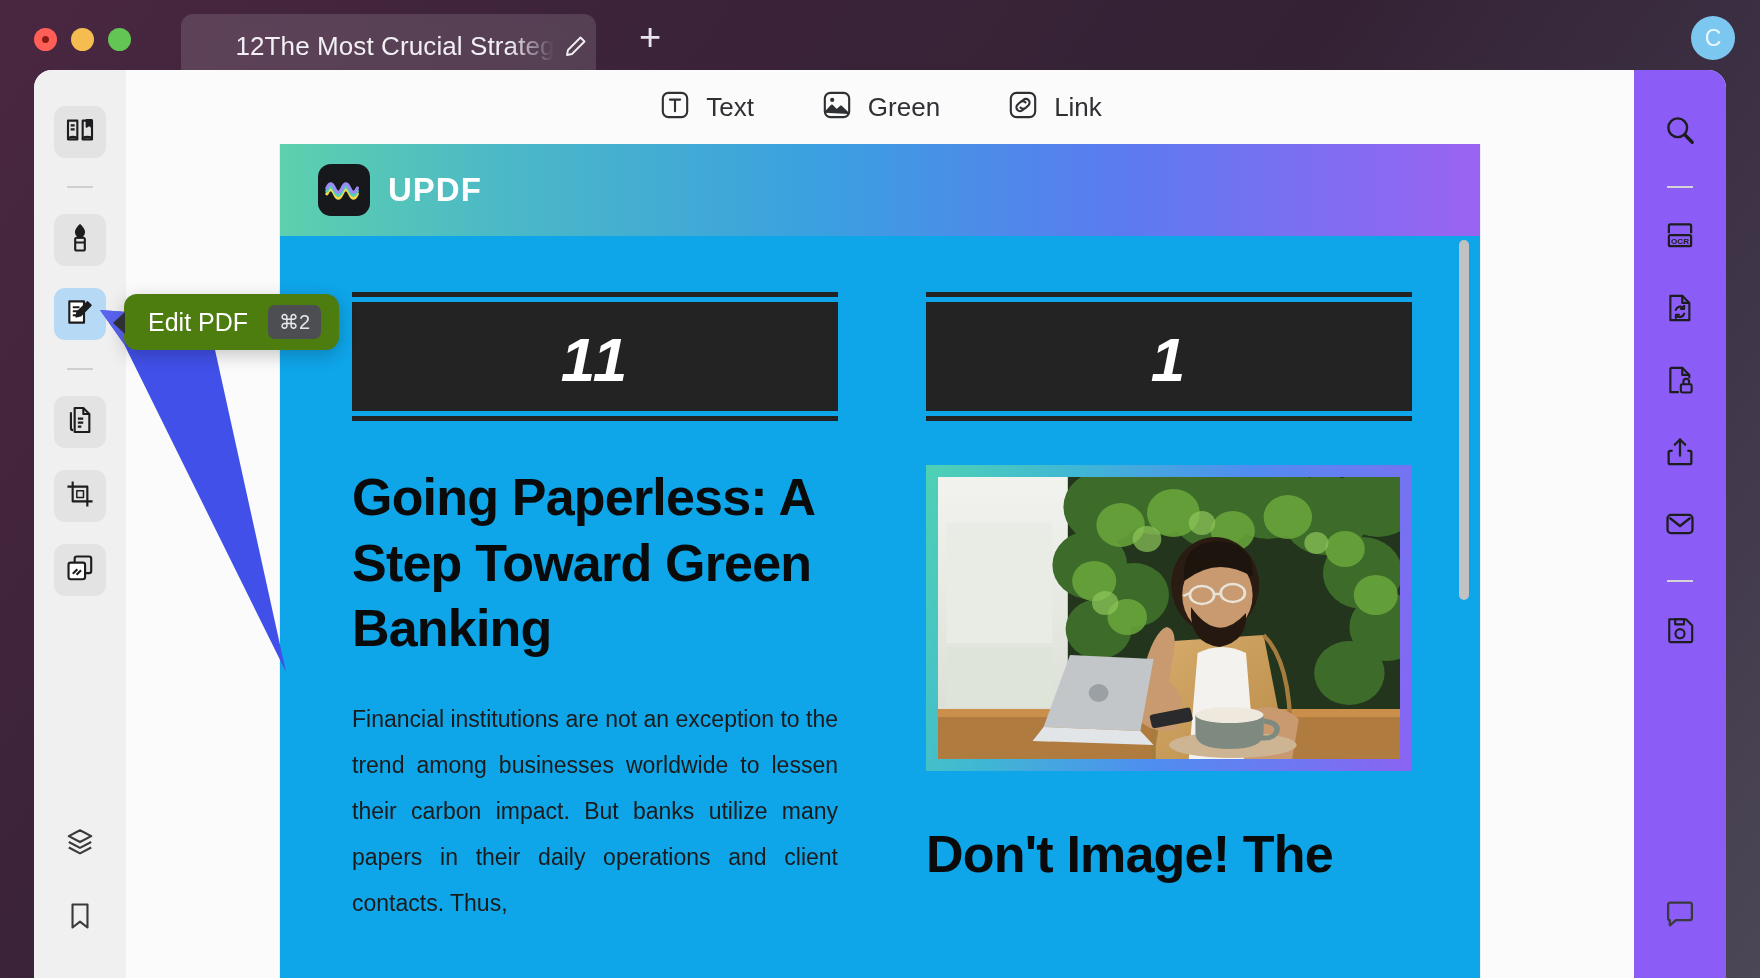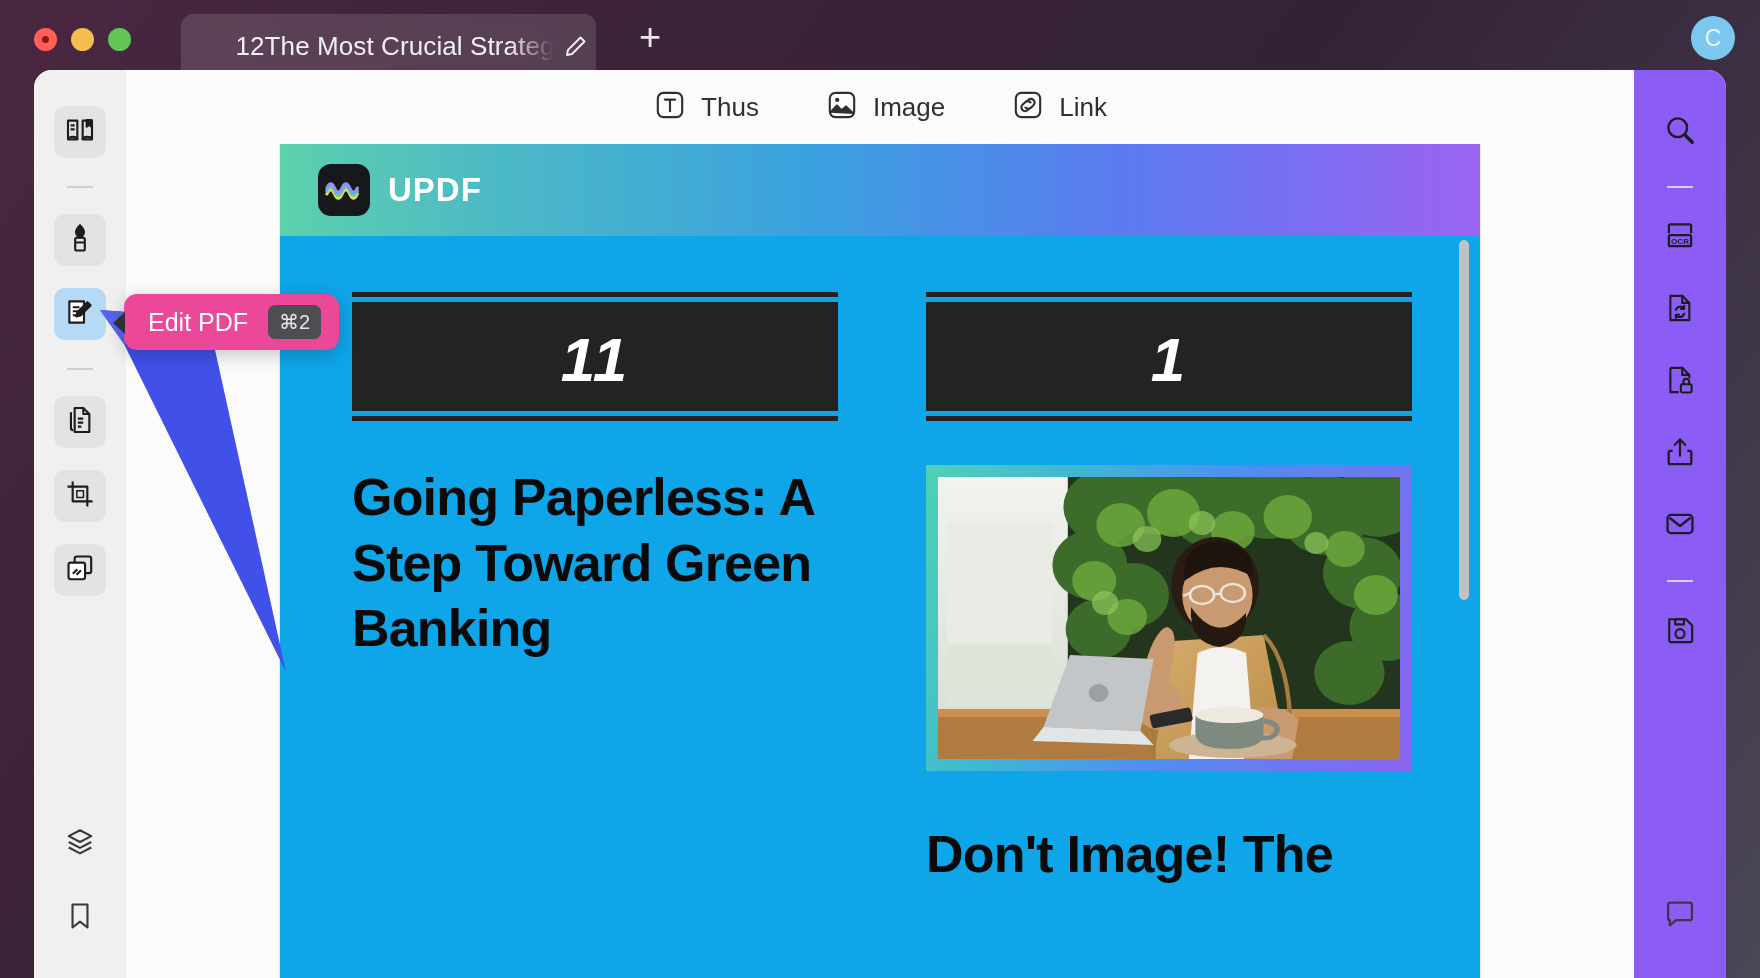--- a/index.html
+++ b/index.html
@@ -168,21 +168,21 @@
   .rrail-btn {
     width: 56px; height: 56px; border-radius: 11px;
     display: flex; align-items: center; justify-content: center;
     margin-bottom: 16px;
   }
   .rrail-sep { width: 26px; height: 2px; background: #d3d3d5; margin: 10px 0 22px; }
 
   
   #tooltip {
     position: absolute; left: 124px; top: 294px;
-    background: #ec4899; border-radius: 13px;
+    background: #4d7c0f; border-radius: 13px;
     height: 56px; display: flex; align-items: center;
     padding: 0 18px 0 24px; gap: 20px; z-index: 40;
     box-shadow: 0 5px 18px rgba(0,0,0,0.22);
   }
   #tooltip-label { color: #fff; font-size: 25px; }
   #tooltip-shortcut {
     background: #4d4e52; border-radius: 7px;
     color: #e6e6e8; font-size: 20px; padding: 5px 11px;
   }
   #tooltip::before {
@@ -320,33 +320,33 @@
 
     <div id="edit-toolbar">
 
       <div class="tool-item">
         <span>
           <svg width="34" height="34" viewBox="0 0 24 24" fill="none" stroke="#2f3033" stroke-width="1.5" stroke-linejoin="round">
             <rect x="3.4" y="3.4" width="17.2" height="17.2" rx="4"></rect>
             <path d="M8.4 8.2h7.2M12 8.2v8.2" stroke-linecap="round"></path>
           </svg>
         </span>
-        <span class="tool-label">Thus</span>
+        <span class="tool-label">Text</span>
       </div>
 
       <div class="tool-item">
         <span>
           <svg width="34" height="34" viewBox="0 0 24 24" fill="none" stroke="#2f3033" stroke-width="1.5" stroke-linejoin="round">
             <rect x="3.4" y="3.4" width="17.2" height="17.2" rx="4"></rect>
             <circle cx="8.6" cy="8.4" r="1.5" fill="#2f3033" stroke="none"></circle>
             <path d="M3.6 17.4l4.8-5 3.4 3.4 3-2.8 5.6 5.4" fill="#2f3033" stroke="none"></path>
             <path d="M3.6 17.4l4.8-5 3.4 3.4 3-2.8 5.6 5.4"></path>
           </svg>
         </span>
-        <span class="tool-label">Image</span>
+        <span class="tool-label">Green</span>
       </div>
 
       <div class="tool-item">
         <span>
           <svg width="34" height="34" viewBox="0 0 24 24" fill="none" stroke="#2f3033" stroke-width="1.5" stroke-linejoin="round">
             <rect x="3.4" y="3.4" width="17.2" height="17.2" rx="4"></rect>
             <path d="M10.2 13.8a2.6 2.6 0 0 0 3.8.2l1.9-1.9a2.6 2.6 0 1 0-3.7-3.7l-1 1" stroke-linecap="round"></path>
             <path d="M13.8 10.2a2.6 2.6 0 0 0-3.8-.2l-1.9 1.9a2.6 2.6 0 1 0 3.7 3.7l1-1" stroke-linecap="round"></path>
           </svg>
         </span>
@@ -371,20 +371,21 @@
 
         <div id="page-cols">
 
           <div class="col">
             <div class="num-badge-wrap">
               <div class="num-rule"></div>
               <div class="num-box">11</div>
               <div class="num-rule"></div>
             </div>
             <div class="col-heading">Going Paperless: A Step Toward Green Banking</div>
+            <div class="col-body">Financial institutions are not an exception to the trend among businesses worldwide to lessen their carbon impact. But banks utilize many papers in their daily operations and client contacts. Thus,</div>
           </div>
 
           <div class="col">
             <div class="num-badge-wrap">
               <div class="num-rule"></div>
               <div class="num-box">1</div>
               <div class="num-rule"></div>
             </div>
 
             <div class="photo-frame">

